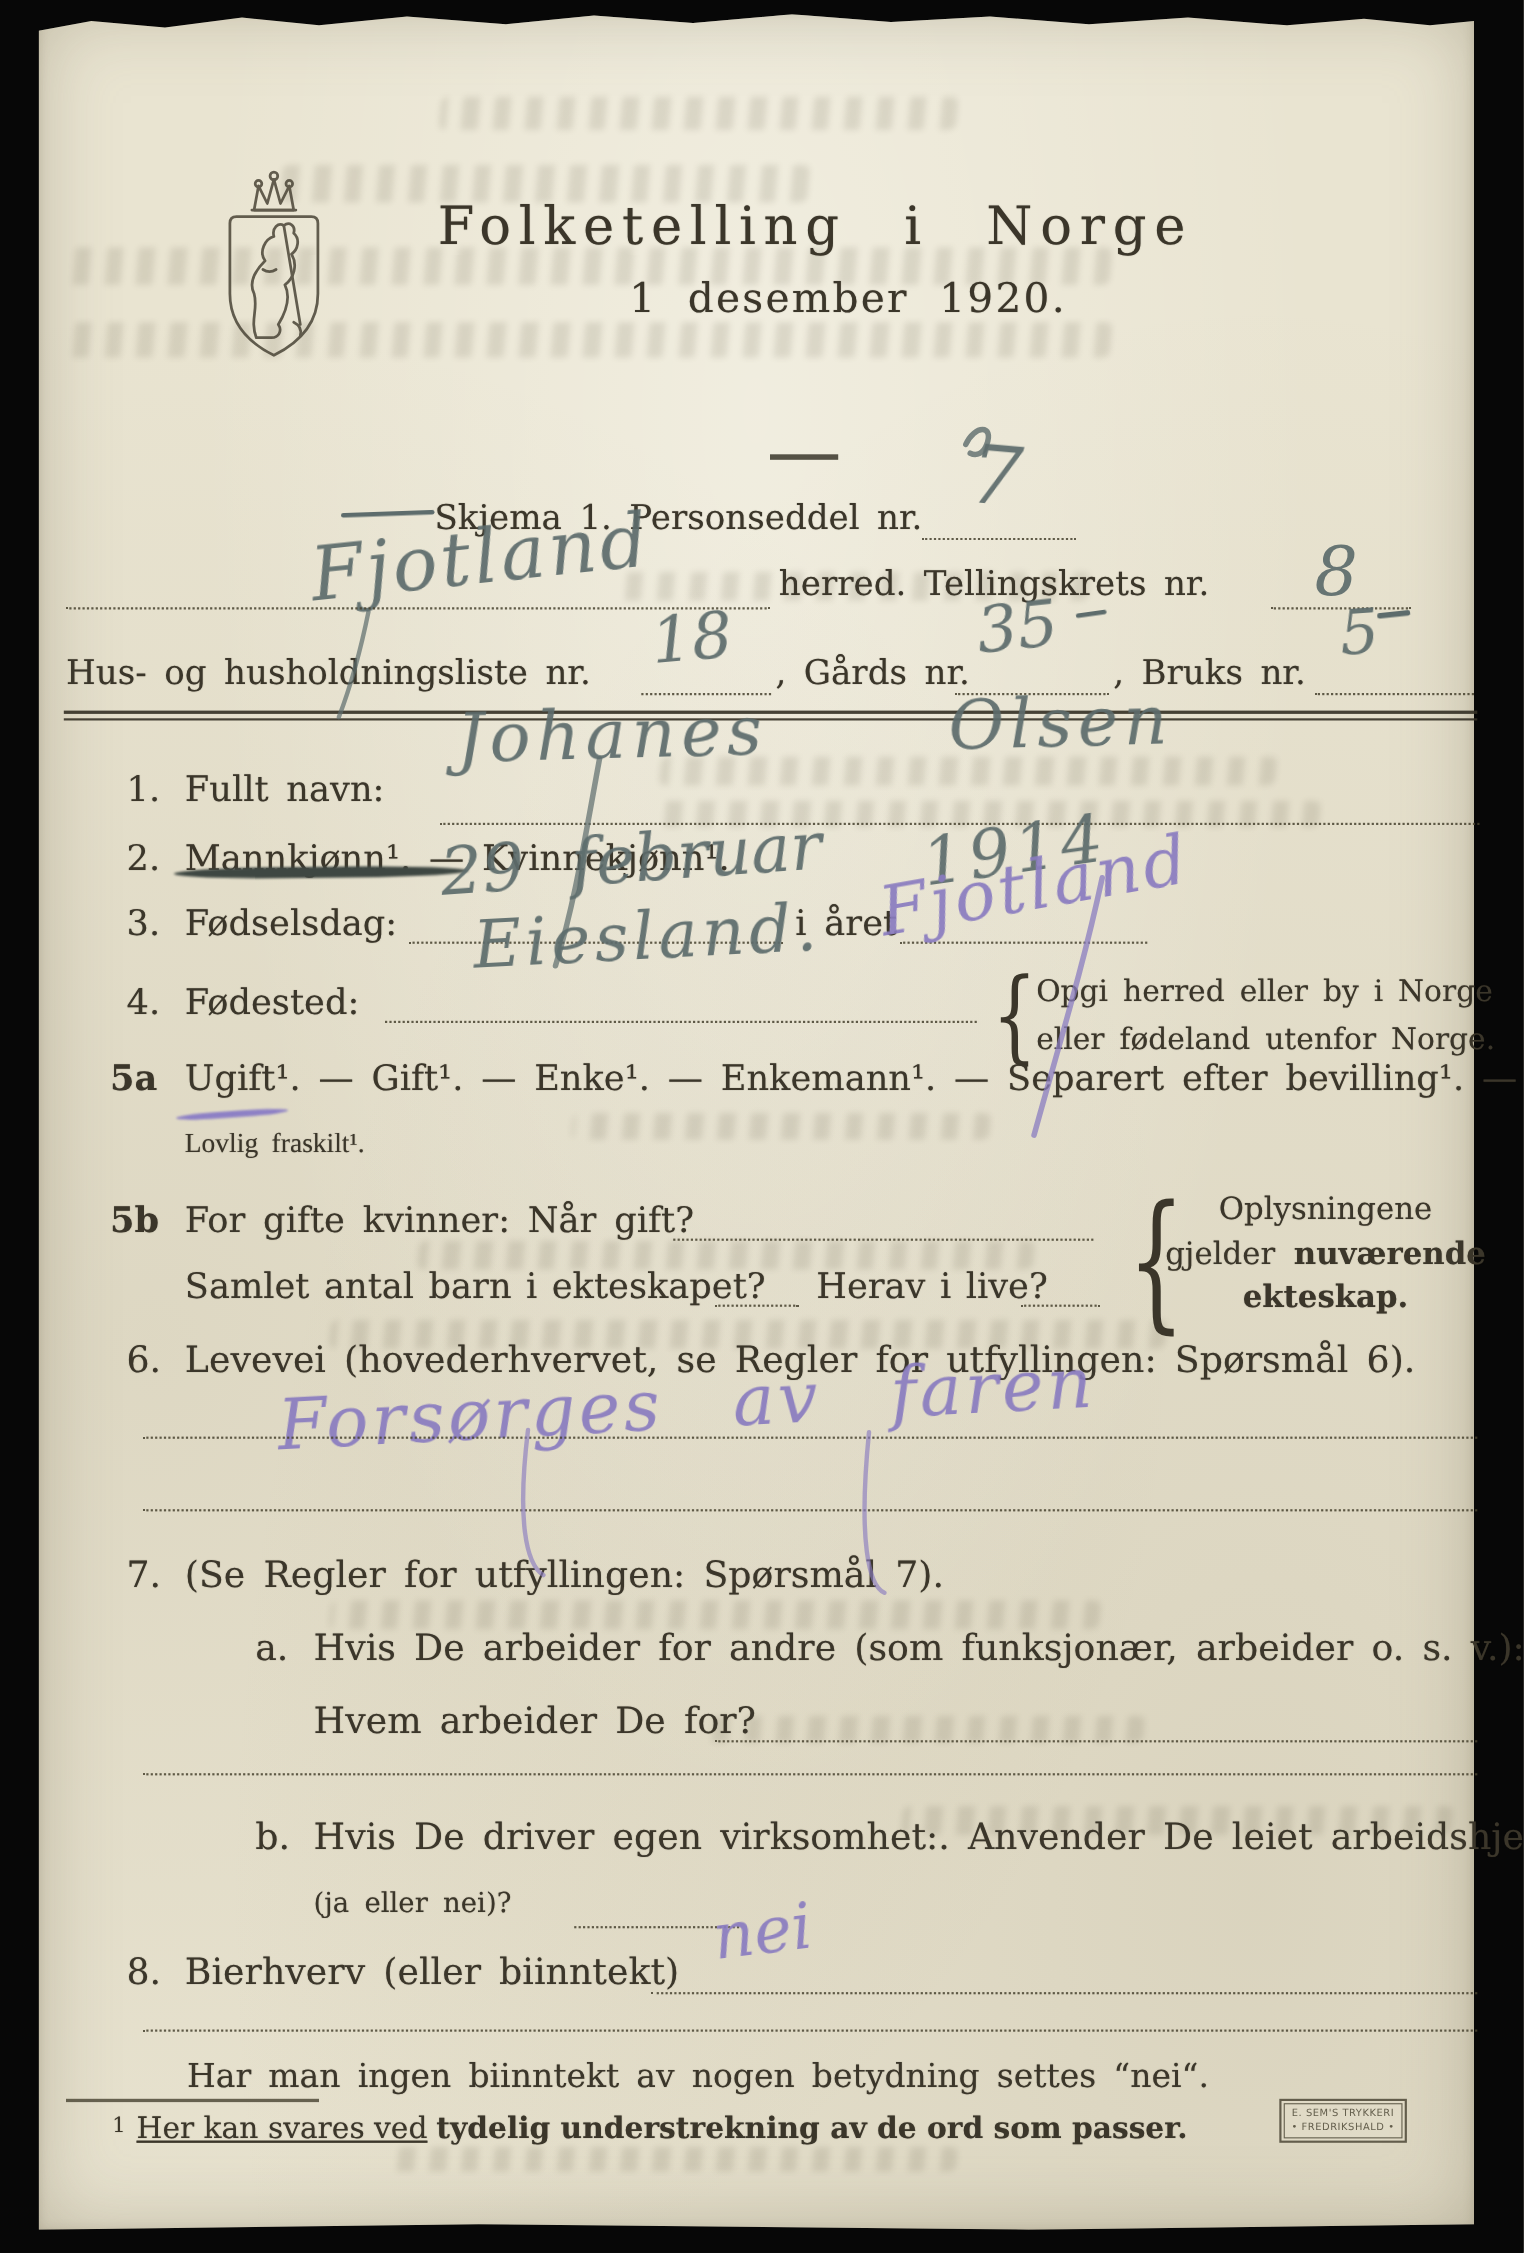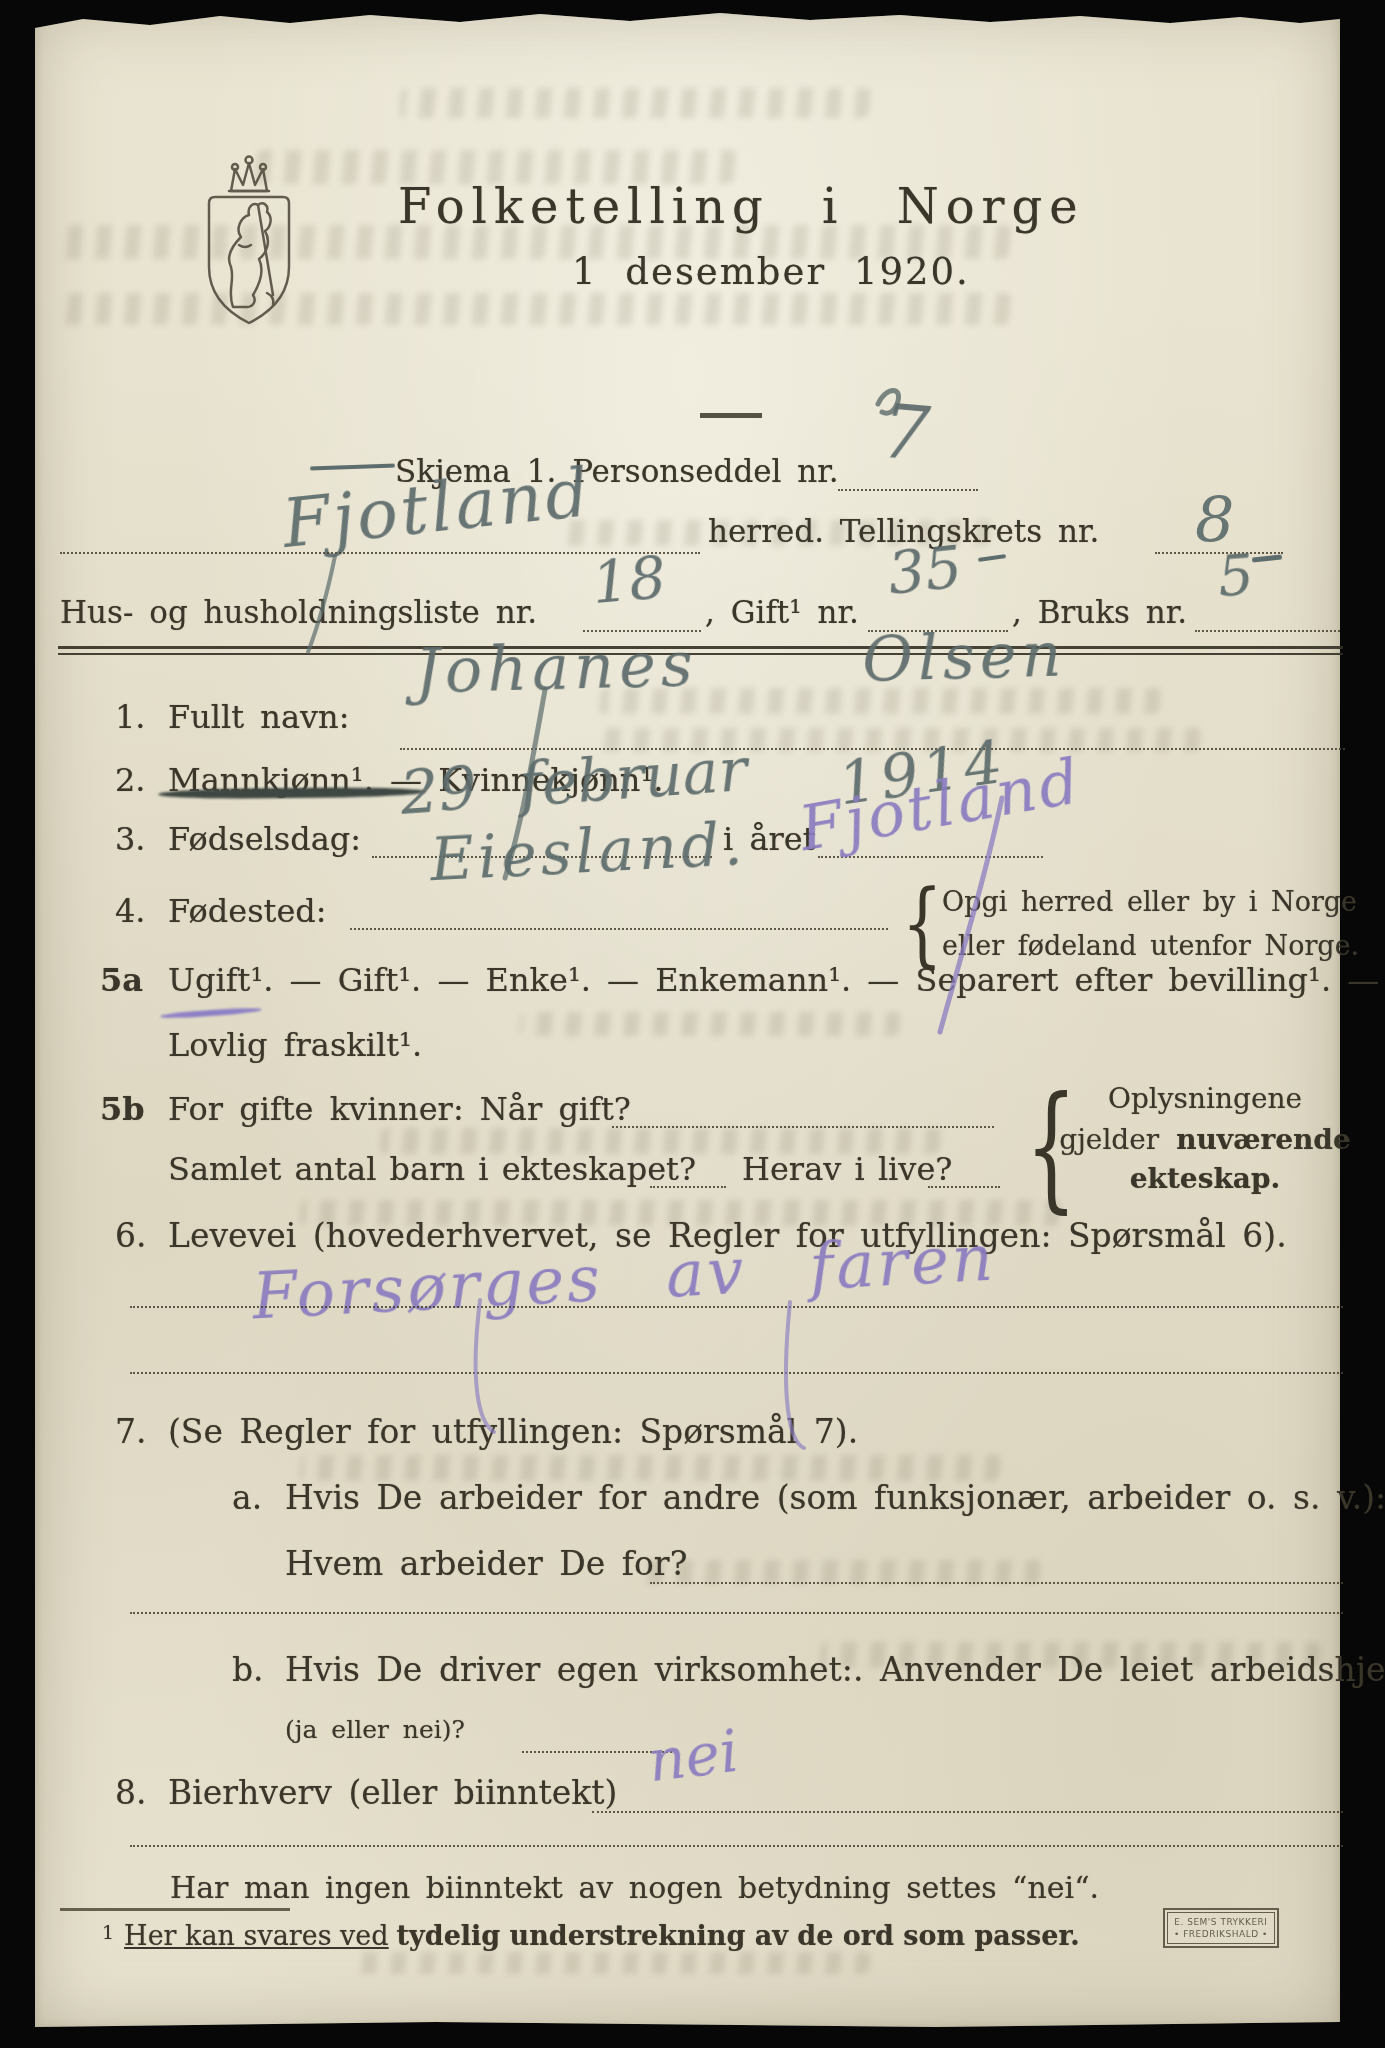--- a/index.html
+++ b/index.html
@@ -82,21 +82,21 @@
 
     <div class="hw" style="left:282px;top:468px;font-size:68px;transform:rotate(-6deg);letter-spacing:3px;">Fjotland</div>
     <div class="dots" style="left:60px;top:552px;width:640px;"></div>
     <div class="print" style="left:708px;top:513px;font-size:31px;">herred.  Tellingskrets nr.</div>
     <div class="dots" style="left:1155px;top:552px;width:128px;"></div>
     <div class="hw" style="left:1195px;top:483px;font-size:62px;">8</div>
 
     <div class="print" style="left:60px;top:594px;font-size:31px;">Hus- og husholdningsliste nr.</div>
     <div class="dots" style="left:583px;top:630px;width:118px;"></div>
     <div class="hw" style="left:592px;top:546px;font-size:58px;transform:rotate(-5deg);">18</div>
-    <div class="print" style="left:705px;top:594px;font-size:31px;">, Gift¹ nr.</div>
+    <div class="print" style="left:705px;top:594px;font-size:31px;">, Gårds nr.</div>
     <div class="dots" style="left:868px;top:630px;width:140px;"></div>
     <div class="hw" style="left:888px;top:536px;font-size:58px;transform:rotate(-6deg);">35</div>
     <div style="position:absolute;left:978px;top:556px;width:28px;height:4px;background:#5d6c6c;border-radius:2px;transform:rotate(-8deg);filter:blur(.3px);"></div>
     <div class="print" style="left:1012px;top:594px;font-size:31px;">, Bruks nr.</div>
     <div class="dots" style="left:1195px;top:630px;width:145px;"></div>
     <div class="hw" style="left:1218px;top:543px;font-size:56px;transform:rotate(-4deg);">5</div>
     <div style="position:absolute;left:1252px;top:556px;width:30px;height:5px;background:#5d6c6c;border-radius:2px;transform:rotate(-6deg);filter:blur(.3px);"></div>
 
     <div class="rule2" style="left:58px;top:646px;width:1285px;"></div>
 
@@ -122,21 +122,21 @@
     <div class="dots" style="left:350px;top:928px;width:538px;"></div>
     <div class="hw" style="left:430px;top:816px;font-size:60px;letter-spacing:4px;transform:rotate(-3deg);">Eiesland.</div>
     <div class="hw purple" style="left:798px;top:768px;font-size:62px;letter-spacing:3px;transform:rotate(-10deg);">Fjotland</div>
     <div class="brace" style="left:893px;top:870px;font-size:92px;transform:scaleX(.7);">{</div>
     <div class="print" style="left:942px;top:886px;font-size:27px;word-spacing:5px;">Opgi herred eller by i Norge</div>
     <div class="print" style="left:942px;top:930px;font-size:27px;word-spacing:5px;">eller fødeland utenfor Norge.</div>
 
     <div class="num" style="left:100px;top:961px;font-size:32px;font-weight:bold;">5a</div>
     <div class="print" style="left:168px;top:961px;font-size:32px;">Ugift¹. — Gift¹. — Enke¹. — Enkemann¹. — Separert efter bevilling¹. —</div>
     <div class="smudge" style="left:160px;top:1010px;width:102px;height:6px;background:#8d80c5;transform:rotate(-4deg);"></div>
-    <div class="print" style="left:168px;top:1026px;font-size:32px;">Lovlig fraskilt¹.</div>
+    <div class="print" style="left:168px;top:1026px;font-size:25px;font-family:Liberation Serif, serif;">Lovlig fraskilt¹.</div>
 
     <div class="num" style="left:100px;top:1090px;font-size:32px;font-weight:bold;">5b</div>
     <div class="print" style="left:168px;top:1090px;font-size:32px;">For gifte kvinner:  Når gift?</div>
     <div class="dots" style="left:612px;top:1126px;width:382px;"></div>
     <div class="print" style="left:168px;top:1150px;font-size:32px;word-spacing:3px;">Samlet antal barn i ekteskapet?</div>
     <div class="dots" style="left:650px;top:1186px;width:76px;"></div>
     <div class="print" style="left:742px;top:1150px;font-size:32px;word-spacing:3px;">Herav i live?</div>
     <div class="dots" style="left:928px;top:1186px;width:72px;"></div>
     <div class="brace" style="left:1008px;top:1068px;font-size:136px;transform:scaleX(.6);">{</div>
     <div style="position:absolute;left:1055px;top:1082px;width:300px;text-align:center;">

